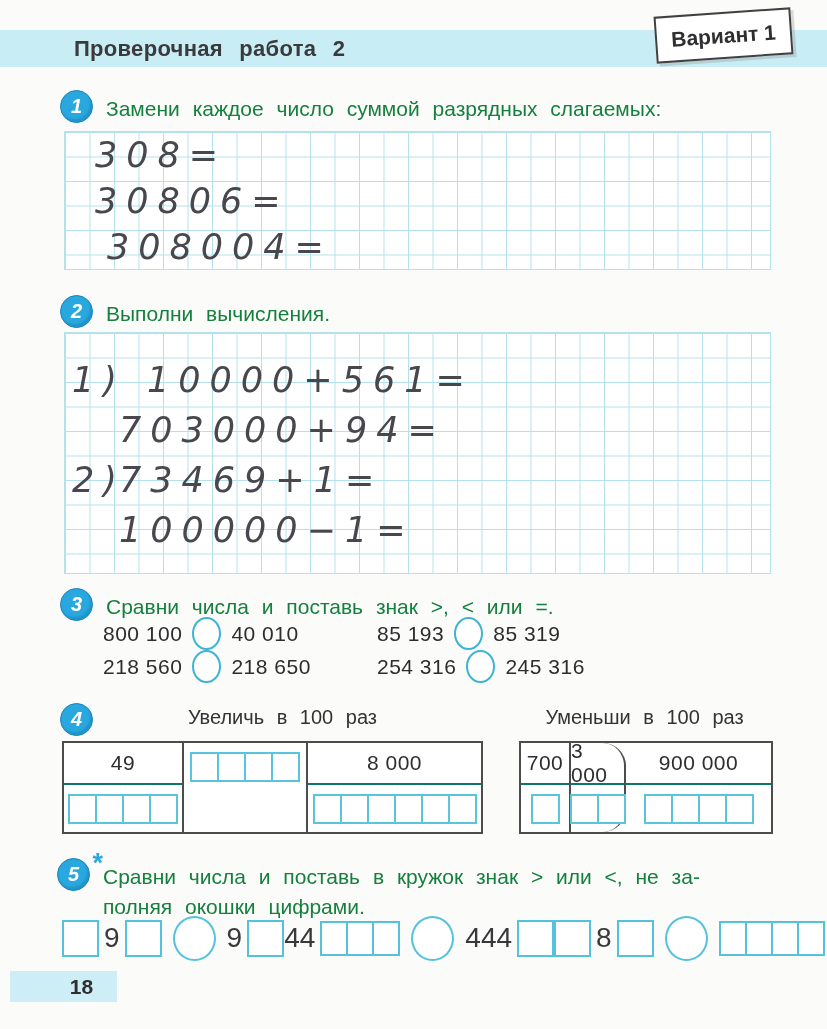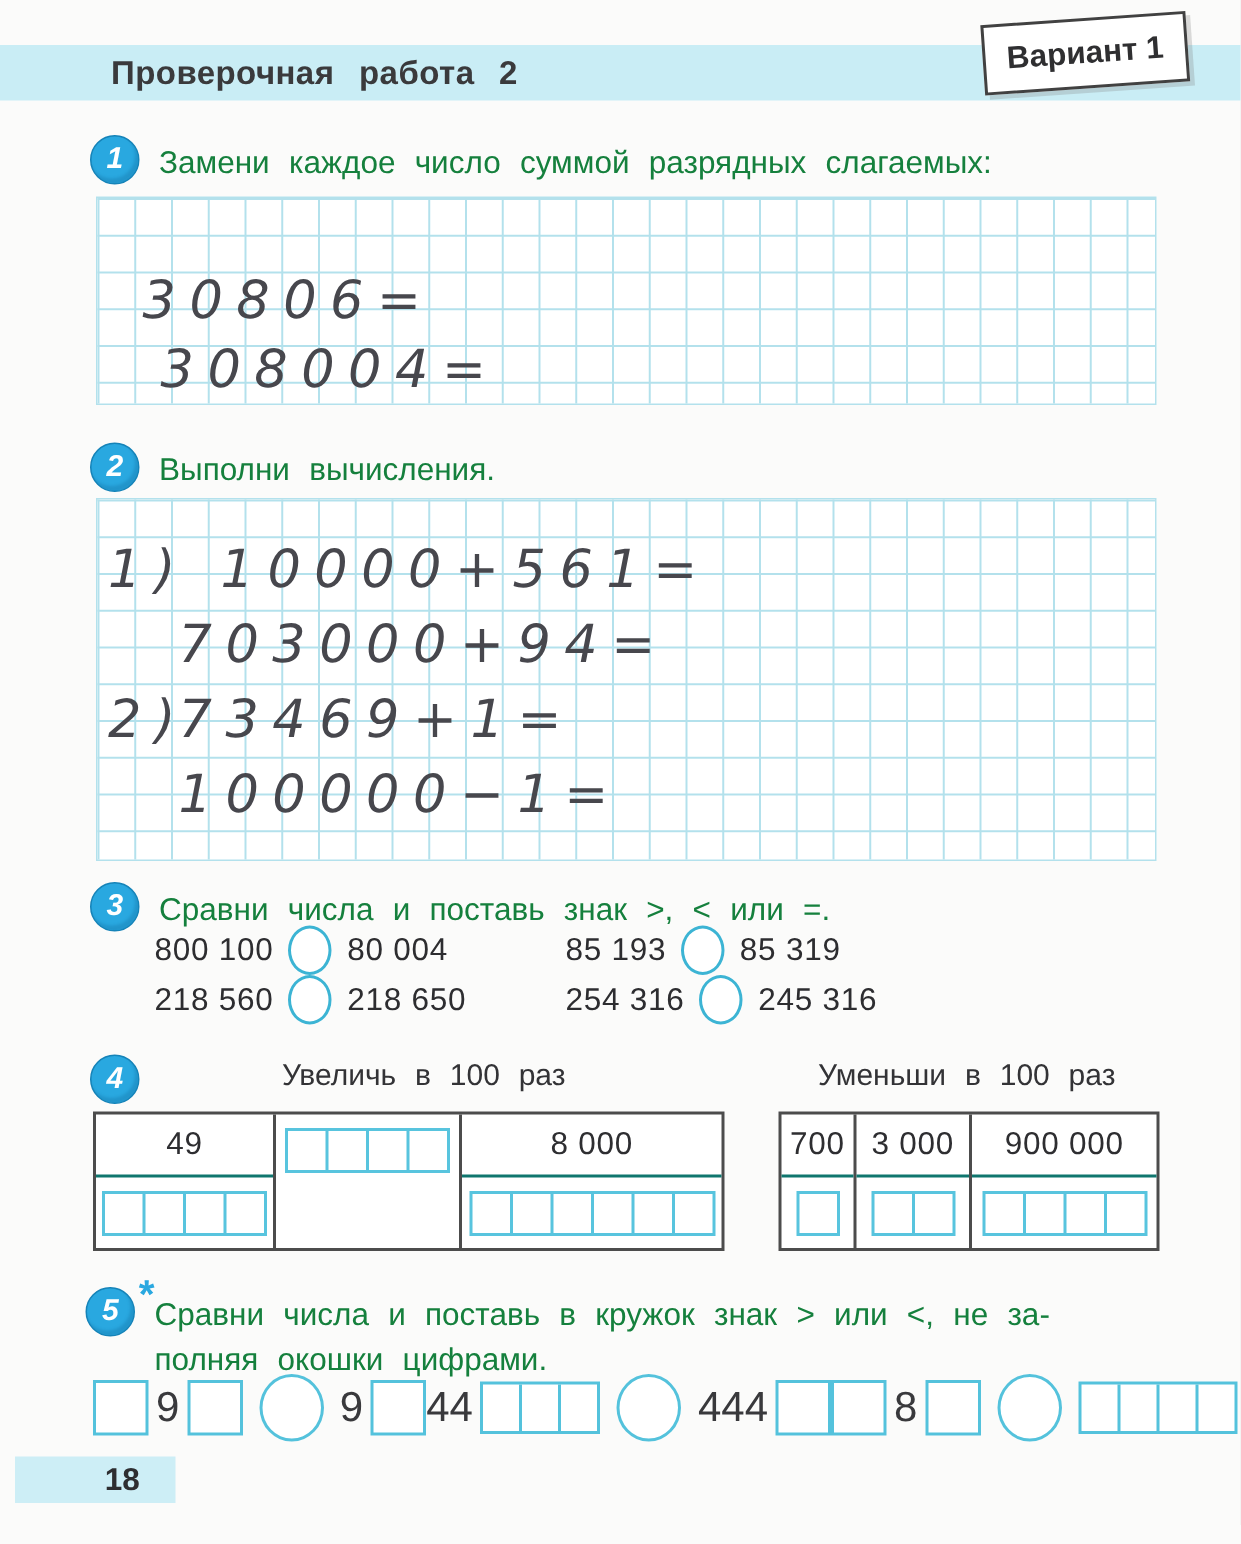--- a/index.html
+++ b/index.html
@@ -78,20 +78,21 @@
   </div>
   <div class="variant">
     <span>Вариант 1</span>
   </div>
 
   <div class="task-head" style="left:60px;top:90px;">
     <span class="badge">1</span>
     <span class="prompt">Замени каждое число суммой разрядных слагаемых:</span>
   </div>
   <div class="grid grid1">
+    <div class="hw" style="left:30px;top:3px;">308=</div>
     <div class="hw" style="left:30px;top:49px;">30806=</div>
     <div class="hw" style="left:42px;top:95px;">308004=</div>
   </div>
 
   <div class="task-head" style="left:60px;top:295px;">
     <span class="badge">2</span>
     <span class="prompt">Выполни вычисления.</span>
   </div>
   <div class="grid grid2">
     <div class="hw" style="left:7px;top:27px;">1)</div>
@@ -102,21 +103,21 @@
     <div class="hw" style="left:54px;top:177px;">100000−1=</div>
   </div>
 
   <div class="task-head" style="left:60px;top:588px;">
     <span class="badge">3</span>
     <span class="prompt">Сравни числа и поставь знак &gt;, &lt; или =.</span>
   </div>
   <div class="pair" style="left:103px;top:617px;">
     <span>800 100</span>
     <span class="cmp-circle"></span>
-    <span>80 004</span>
+    <span>40 010</span>
   </div>
   <div class="pair" style="left:377px;top:617px;">
     <span>85 193</span>
     <span class="cmp-circle"></span>
     <span>85 319</span>
   </div>
   <div class="pair" style="left:103px;top:650px;">
     <span>218 560</span>
     <span class="cmp-circle"></span>
     <span>218 650</span>
@@ -170,21 +171,21 @@
 
   <div class="t4" style="left:519px;top:741px;width:254px;">
     <div class="t4col" style="width:50px;">
       <div class="t4h">700</div>
       <div class="t4b">
         <span class="strip">
             <span class="bcell"></span>
           </span>
       </div>
     </div>
-    <div class="t4col" style="width:77px;">
+    <div class="t4col" style="width:55px;border-radius:23px;">
       <div class="t4h">3 000</div>
       <div class="t4b">
         <span class="strip">
             <span class="bcell"></span>
             <span class="bcell"></span>
           </span>
       </div>
     </div>
     <div class="t4col">
       <div class="t4h">900 000</div>

